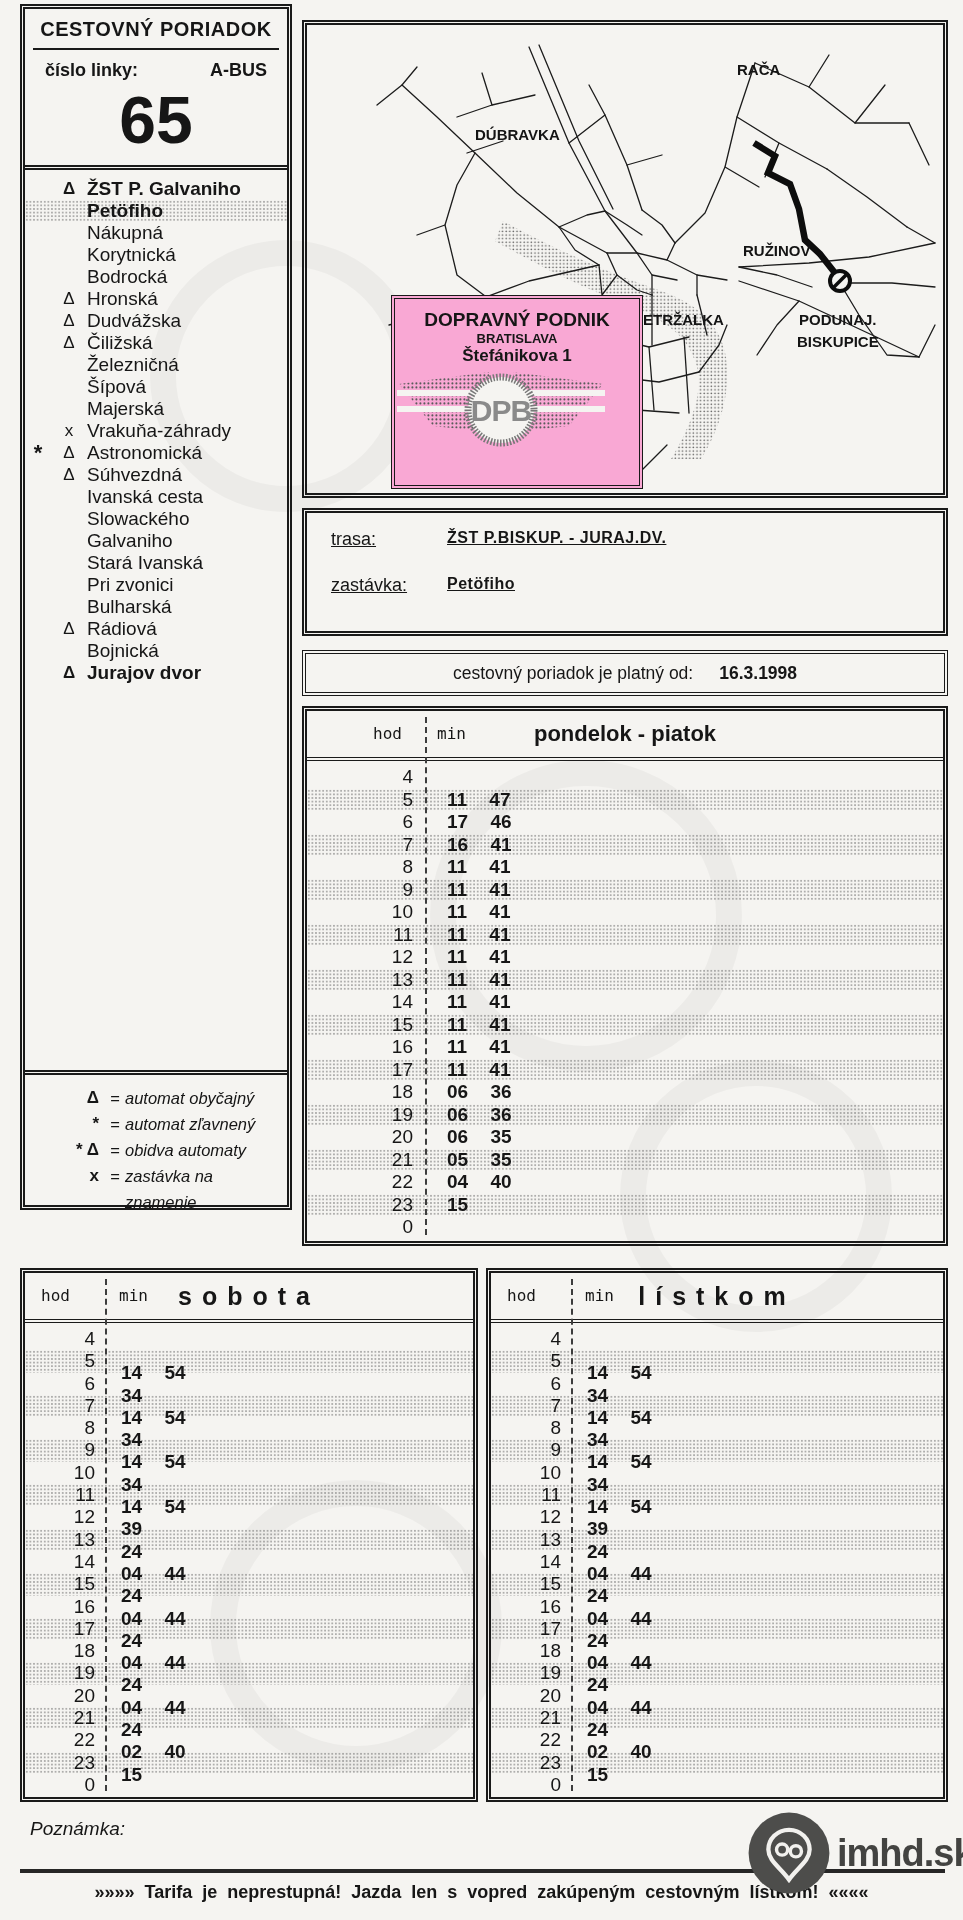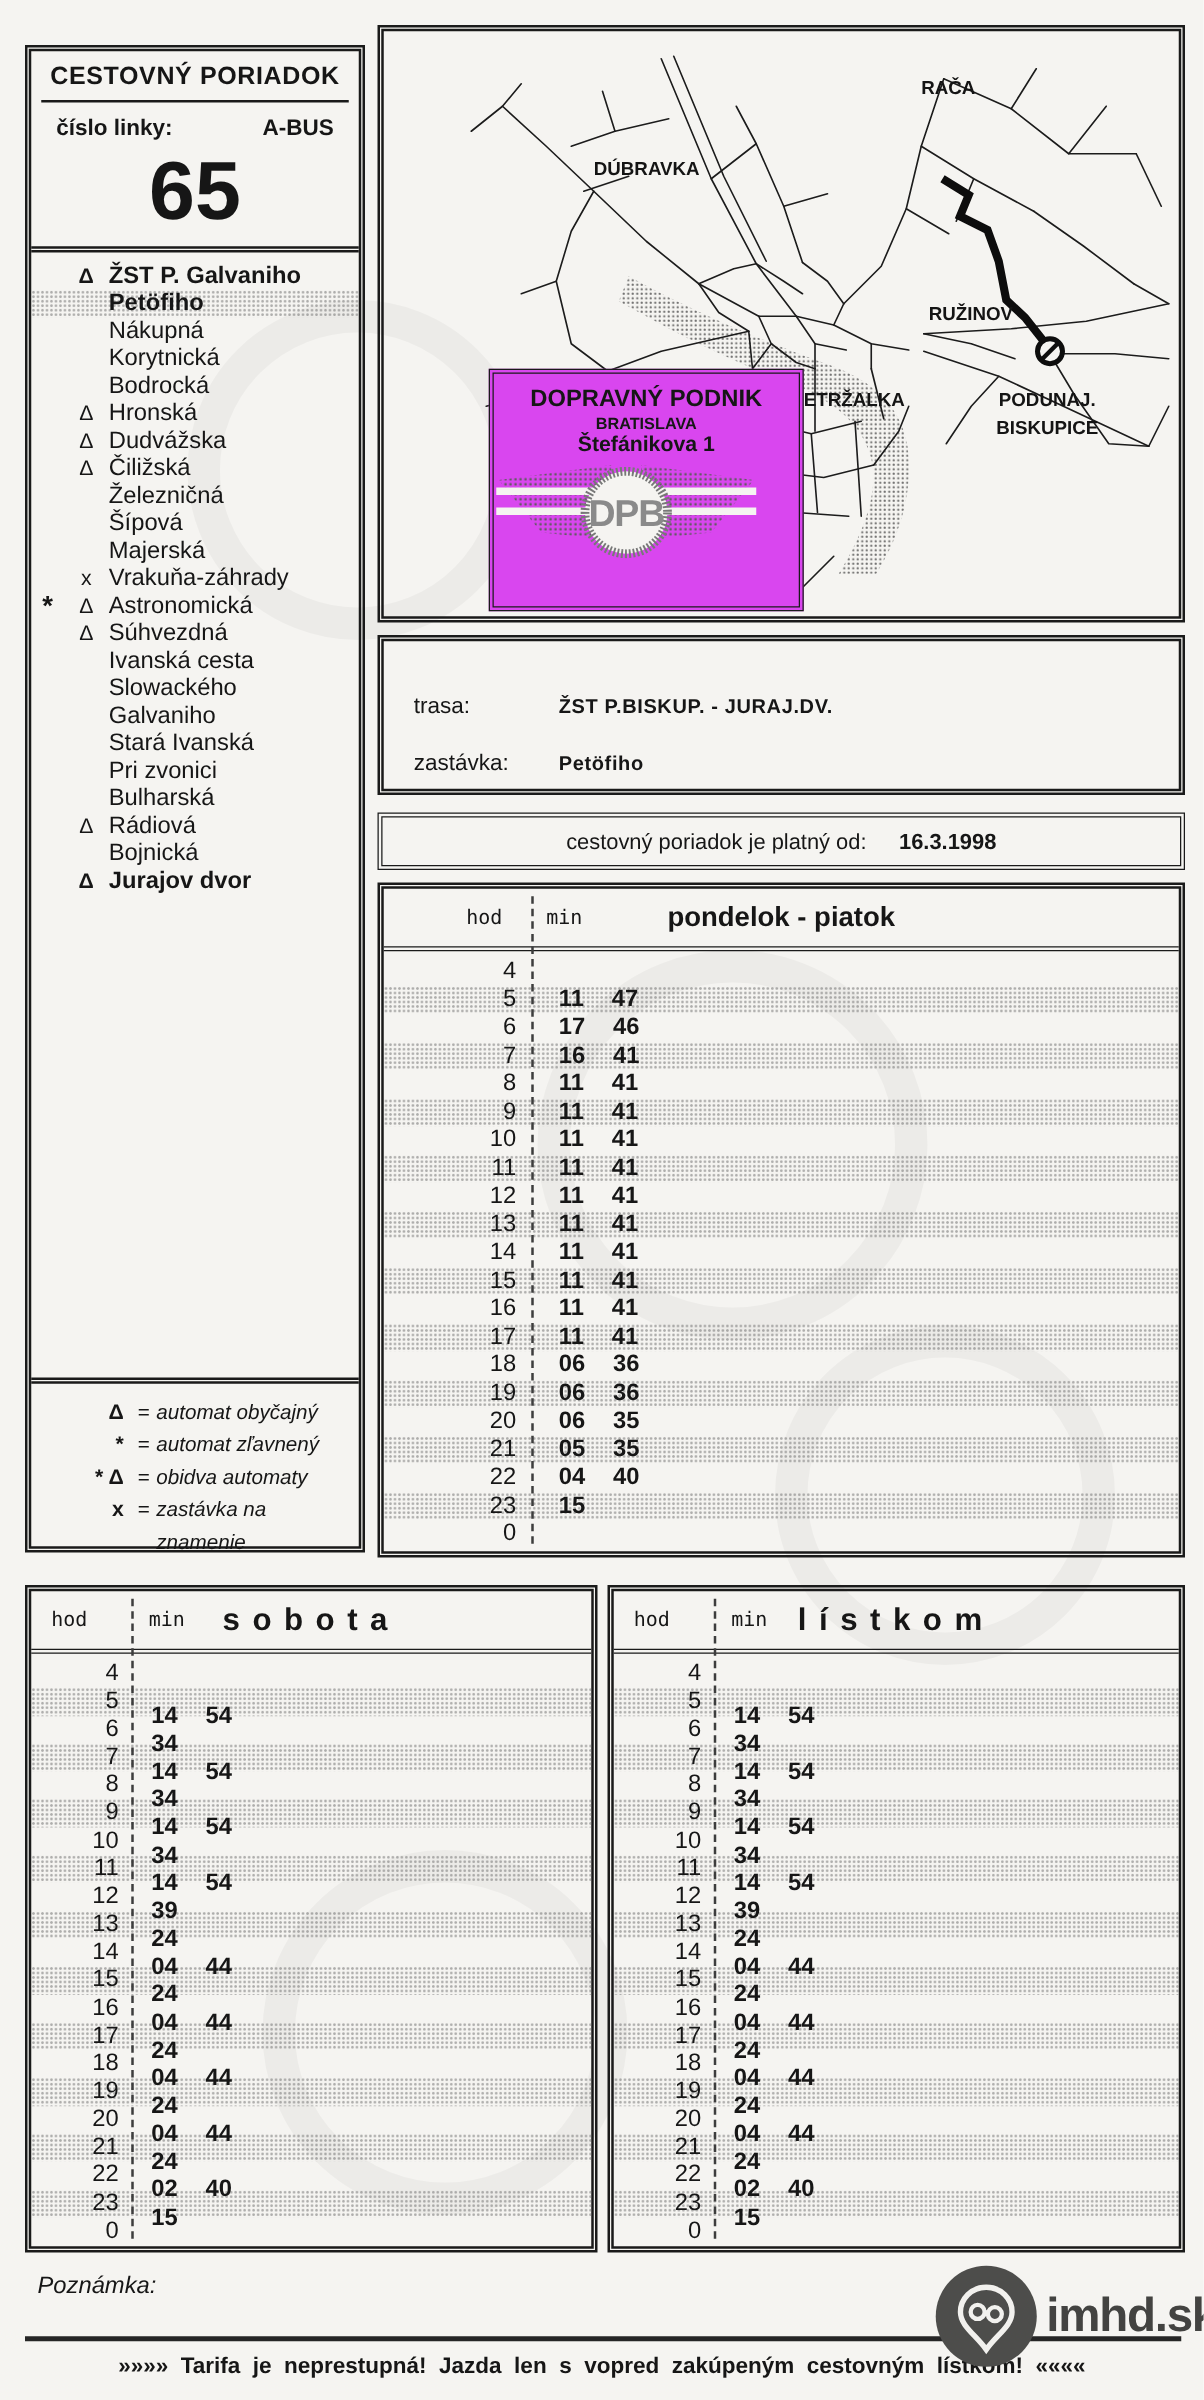--- a/index.html
+++ b/index.html
@@ -6,21 +6,21 @@
   .sheet{
     position:relative; width:963px; height:1920px;
     background:#f5f4f1; color:#161616;
     font-family:"Liberation Sans","DejaVu Sans",sans-serif;
     overflow:hidden;
   }
   .panel{position:absolute; border:5px double #1a1a1a; box-sizing:border-box; background:transparent;}
   
   .wm{position:absolute; border-radius:50%; border:26px solid rgba(0,0,0,0.035); pointer-events:none;}
   
-  .left-panel{left:20px; top:36px; width:272px; height:1206px;}
+  .left-panel{left:20px; top:4px; width:272px; height:1206px;}
   .lp-head{border-bottom:5px double #1a1a1a;}
   .lp-title{font-weight:bold; font-size:20px; letter-spacing:.5px; text-align:center; padding:9px 4px 7px 4px;
             border-bottom:2px solid #1a1a1a; margin:0 8px; white-space:nowrap;}
   .lp-line-row{display:flex; justify-content:space-between; padding:10px 20px 0 20px; font-weight:bold; font-size:18px;}
   .lp-number{text-align:center; font-weight:bold; font-size:66px; line-height:1.0; padding:6px 0 12px 0;}
   .lp-stops{height:892px; border-bottom:5px double #1a1a1a; padding-top:8px; overflow:hidden;}
   .stop-row{display:flex; height:22px; line-height:22px; font-size:19px;}
   .stop-row.b{font-weight:bold;}
   .stop-row .sym1{width:26px; text-align:center; font-weight:bold; font-size:22px;}
   .stop-row .sym2{width:36px; text-align:center; font-size:17px;}
@@ -28,27 +28,27 @@
   .hl{background-image:radial-gradient(circle, rgba(105,105,105,.5) .9px, transparent 1.15px); background-size:3.6px 3.6px;}
   .lp-legend{padding:10px 8px 0 8px;}
   .lg-row{display:flex; height:26px; line-height:26px; font-size:16.5px;}
   .lg-sym{width:66px; text-align:right; padding-right:6px; font-weight:bold; font-size:17px;}
   .lg-eq{width:20px; text-align:center;}
   .lg-text{flex:1; font-style:italic;}
   
   .map-panel{left:302px; top:20px; width:646px; height:478px;}
   .map-panel svg{display:block;}
   .agency-box{position:absolute; left:84px; top:270px; width:252px; height:194px;
-              border:4px double #1a1a1a; background:#d946ef; text-align:center; box-sizing:border-box; z-index:3;}
+              border:4px double #1a1a1a; background:#f9a8d4; text-align:center; box-sizing:border-box; z-index:3;}
   .ag-l1{font-weight:bold; font-size:19px; padding-top:10px;}
   .ag-l2{font-weight:bold; font-size:13px;}
   .ag-l3{font-weight:bold; font-size:17px;}
   
   .route-panel{left:302px; top:508px; width:646px; height:128px; padding:16px 0 0 24px;}
-  .r-row{display:flex; align-items:flex-end; height:46px;}
+  .r-row{display:flex; align-items:flex-start; height:46px;text-decoration:underline;}
   .r-label{width:116px; font-size:18px;}
   .r-value{font-size:16px; font-weight:bold; letter-spacing:.5px; white-space:nowrap;}
   .validity-panel{left:302px; top:650px; width:646px; height:46px; border-width:4px;
                   display:flex; align-items:center; justify-content:center; font-size:17.5px;}
   .v-date{font-weight:bold; margin-left:26px;}
   
   .tt-head{position:relative; height:46px; border-bottom:4px double #1a1a1a;}
   .tt-hodlbl,.tt-minlbl{position:absolute; top:0; line-height:46px; font-family:"DejaVu Sans Mono",monospace; font-size:16px;}
   .tt-title{position:absolute; left:0; right:0; text-align:center; line-height:46px; font-weight:bold; font-size:22px;}
   .tt-title.spread{font-size:25px; letter-spacing:10px;}

